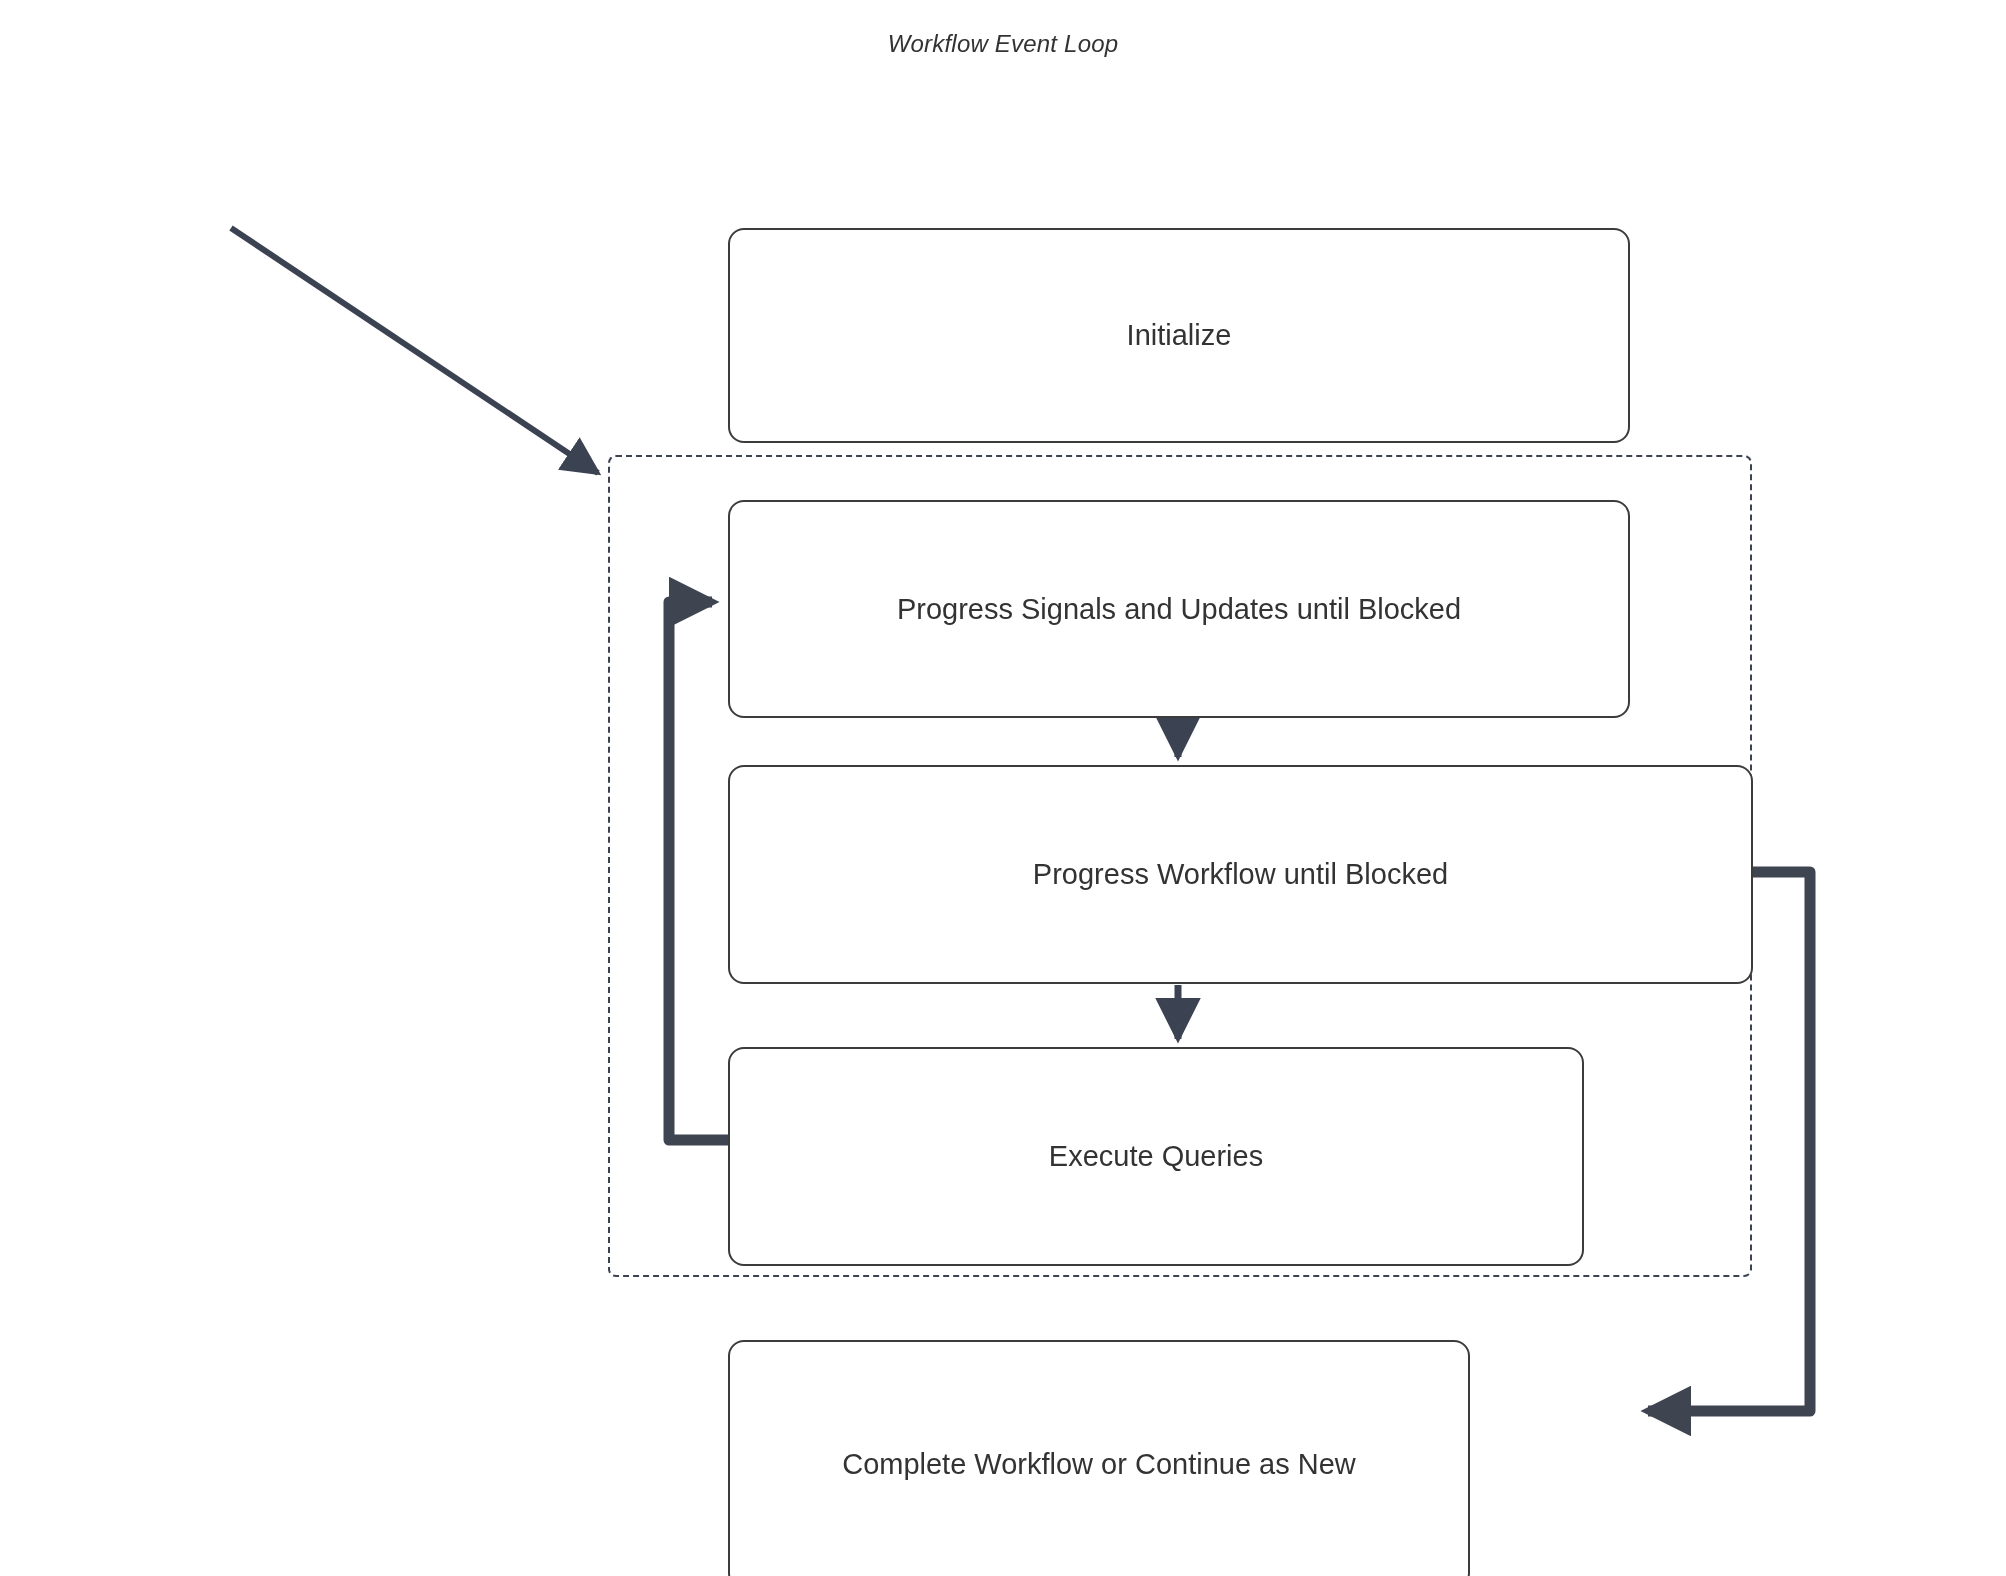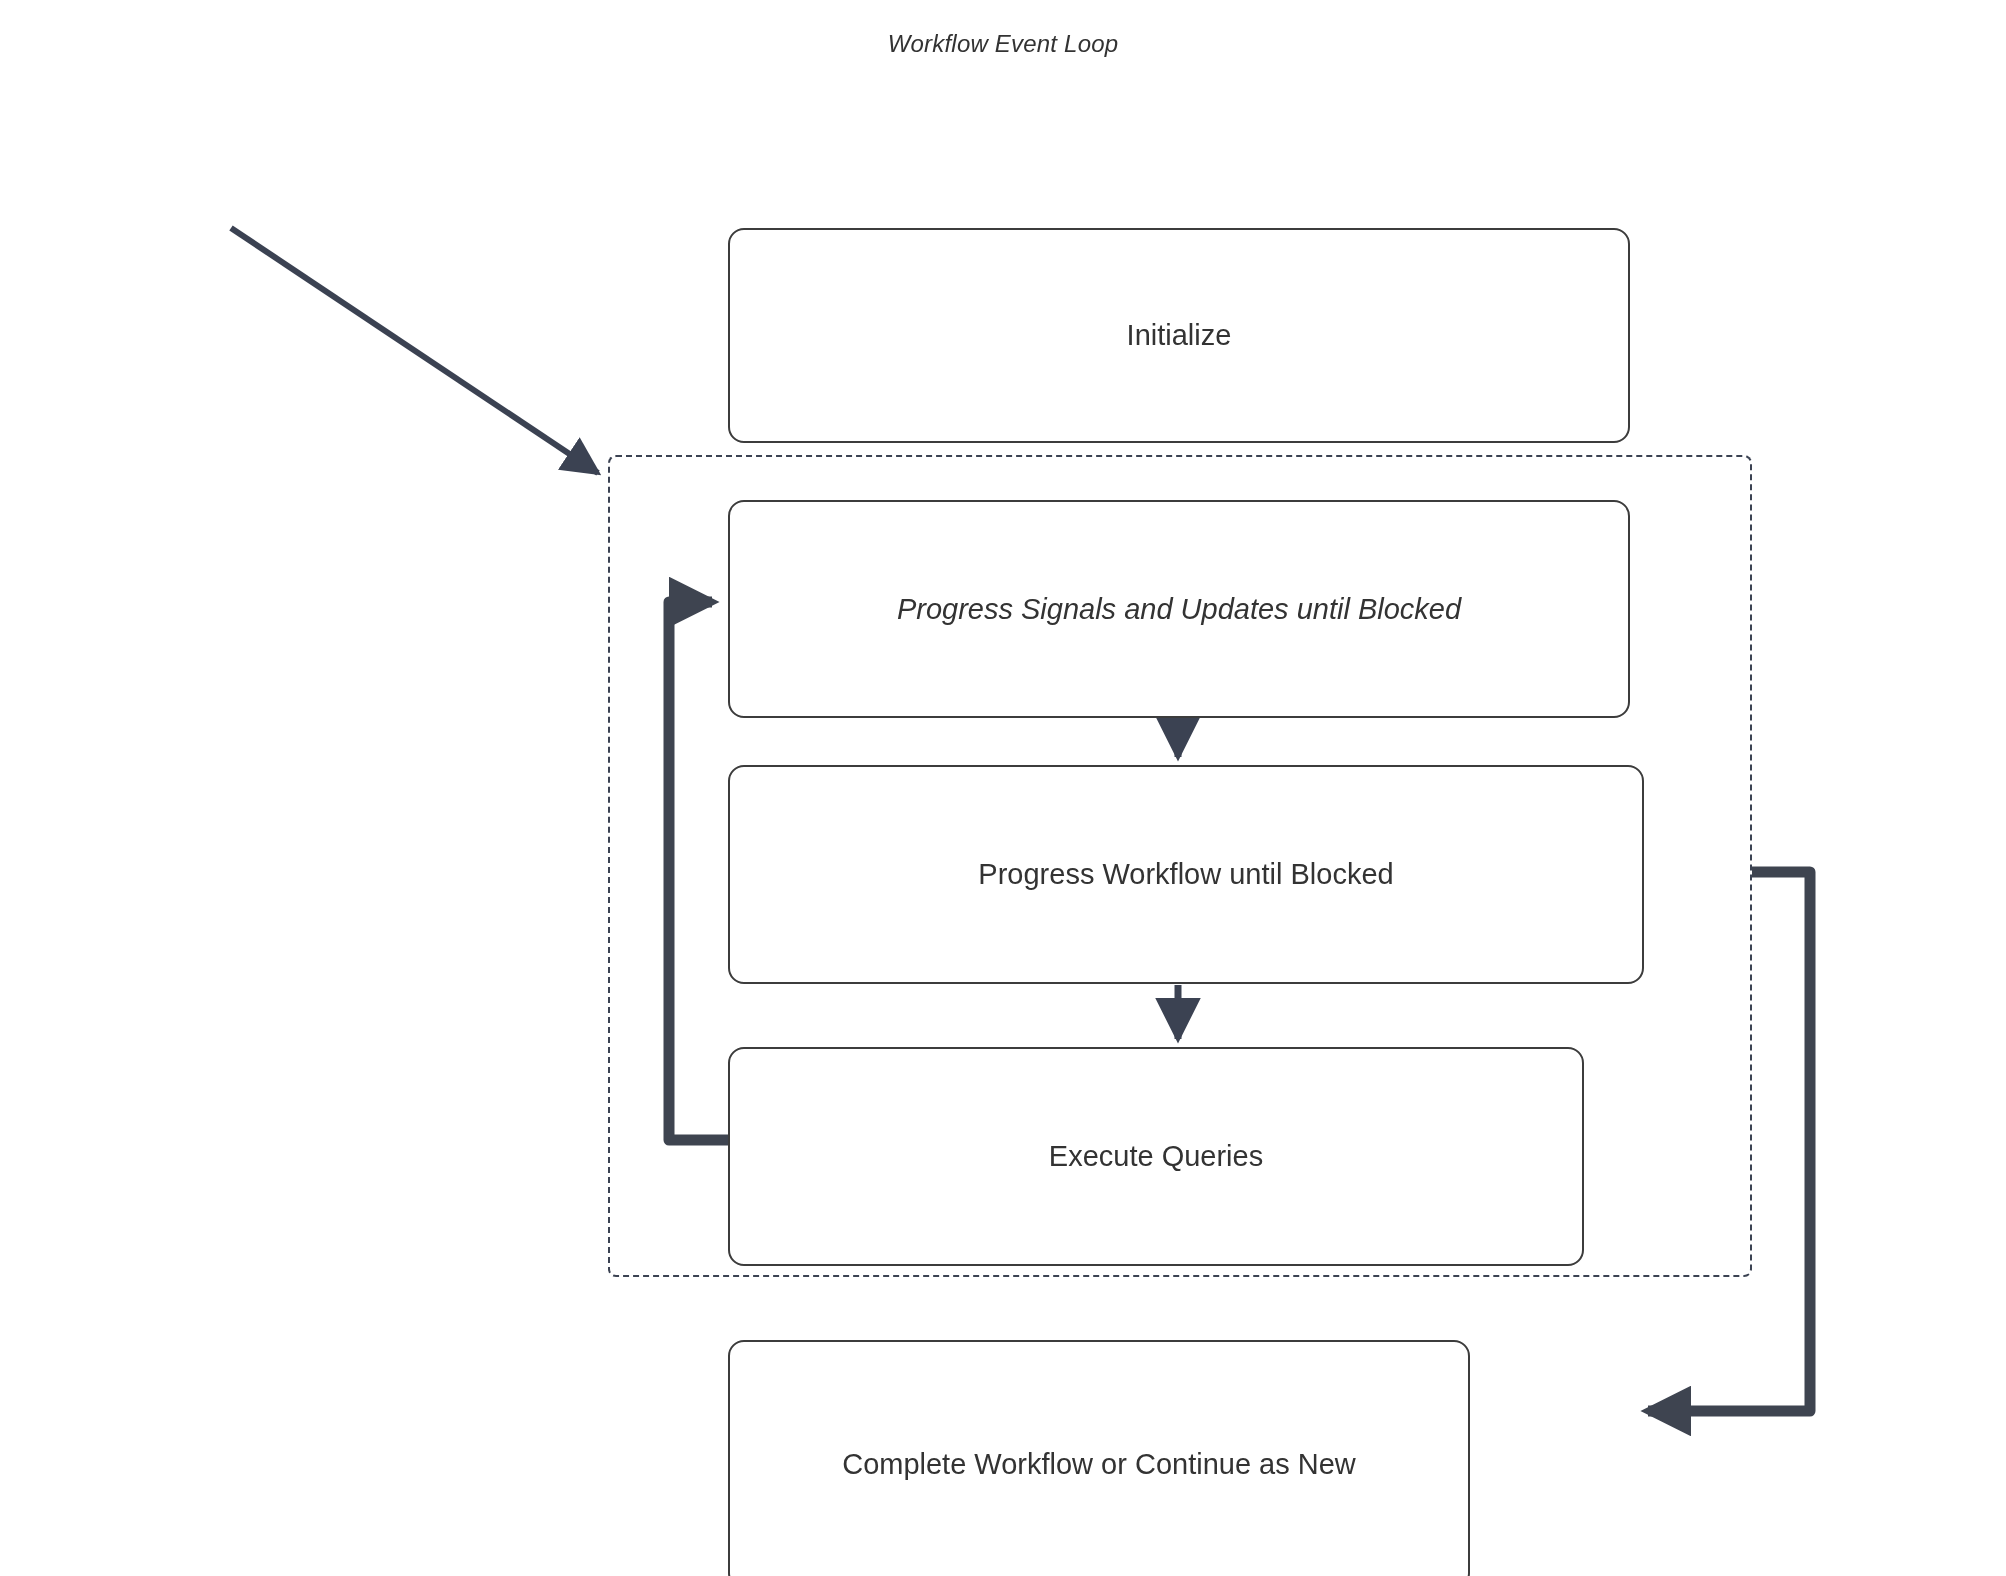--- a/index.html
+++ b/index.html
@@ -66,22 +66,22 @@
     background: #ffffff;
     display: flex;
     align-items: center;
     justify-content: center;
     color: #333333;
     font-size: 29px;
     text-align: center;
     padding: 0 44px;
   }
   #node-initialize   { left: 728px; top: 228px;  width: 902px; height: 215px; }
-  #node-progress-su  { left: 728px; top: 500px;  width: 902px; height: 218px; font-style: italic; }
-  #node-progress-wf  { left: 728px; top: 765px;  width: 916px; height: 219px; text-align: right; }
+  #node-progress-su  { left: 728px; top: 500px;  width: 902px; height: 218px; }
+  #node-progress-wf  { left: 728px; top: 765px;  width: 1025px; height: 219px; text-align: right; }
   #node-exec-queries { left: 728px; top: 1047px; width: 856px; height: 219px; }
   #node-complete     { left: 728px; top: 1340px; width: 742px; height: 249px; text-align: center; }
 </style>
 </head>
 <body>
 
 <div id="canvas">
 
   <div class="diagram-title">Workflow Event Loop</div>
 

